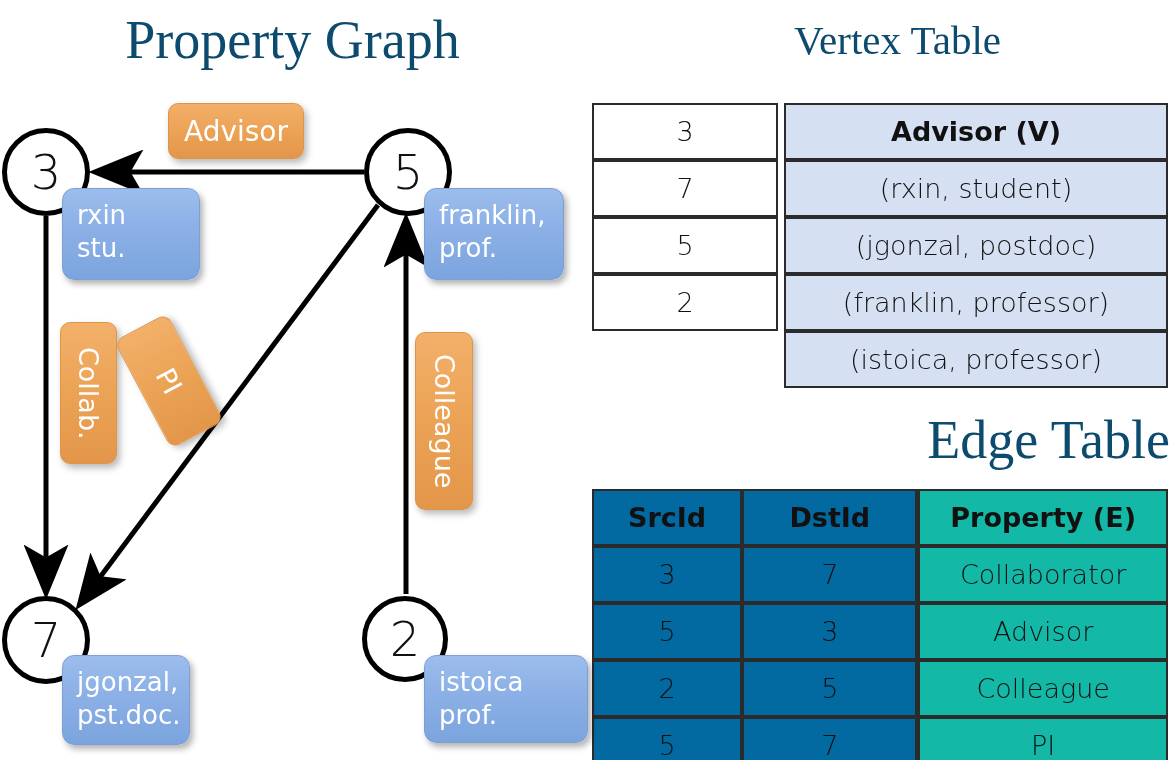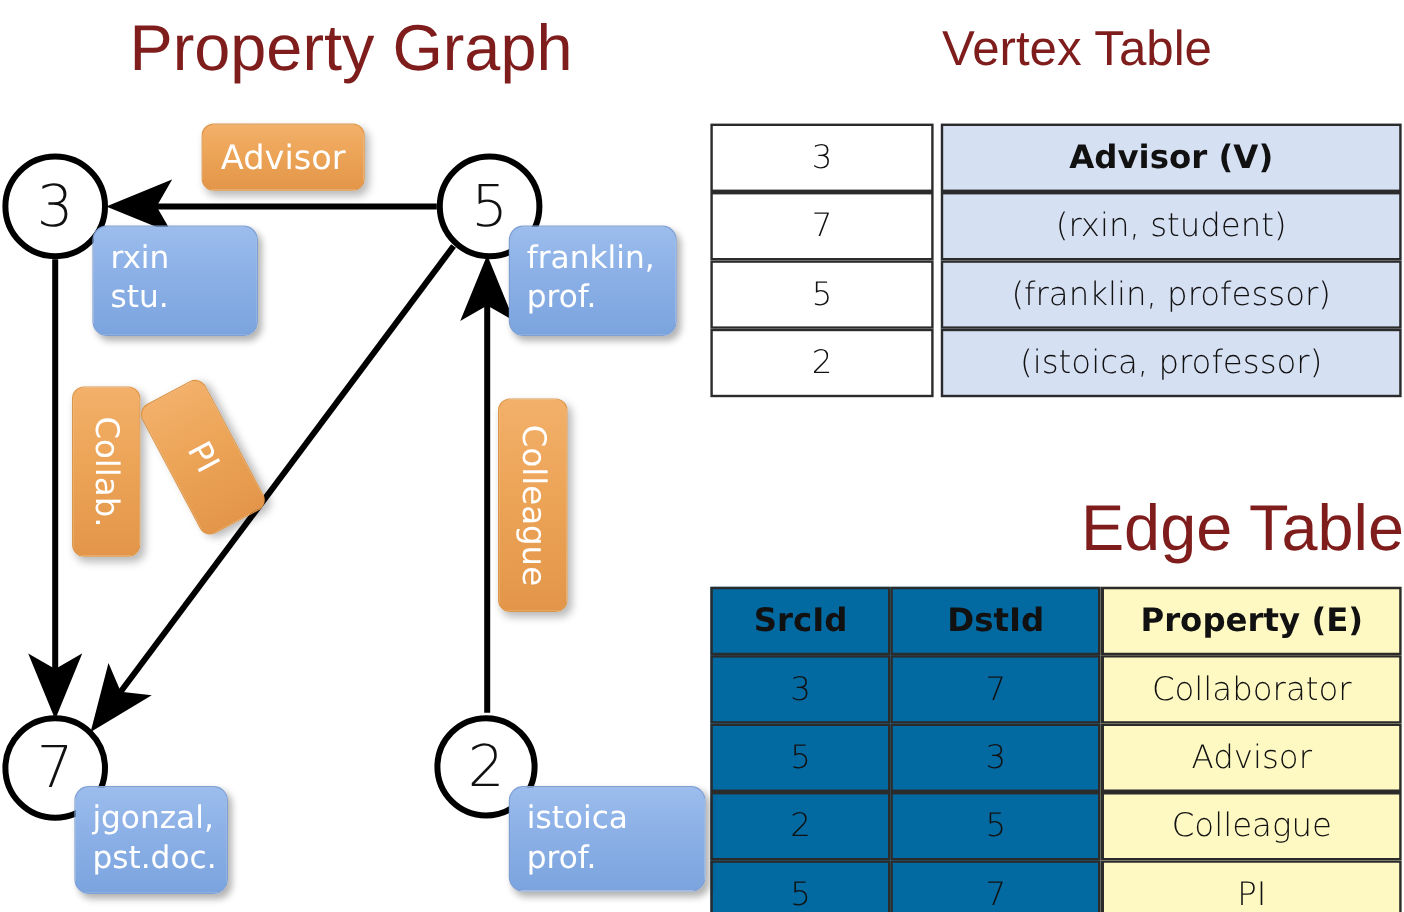--- a/index.html
+++ b/index.html
@@ -12,23 +12,23 @@
     height: 760px;
     position: relative;
     overflow: hidden;
     font-family: "Liberation Sans", sans-serif;
     color: #000;
   }
 
   
   .title {
     position: absolute;
-    font-family: Liberation Sans, sans-serif;
+    font-family: Liberation Serif, serif;
     font-weight: 300;
-    color: #7f1d1d;
+    color: #0c4a6e;
     white-space: nowrap;
     letter-spacing: 0px;
   }
   #title-property-graph {
     left: 0px; top: 8px; width: 585px;
     text-align: center;
     font-size: 54px;
     line-height: 64px;
   }
   #title-vertex-table {
@@ -84,21 +84,21 @@
     box-shadow: 3px 4px 6px rgba(0,0,0,0.30);
     color: #ffffff;
     font-family: "DejaVu Sans", sans-serif;
     font-weight: 400;
     font-size: 26px;
     line-height: 33px;
     padding: 10px 0 10px 14px;
     box-sizing: border-box;
     z-index: 8;
   }
-  #vprop-rxin     { left: 62px;  top: 188px; width: 138px; height: 92px; margin-left: 15px; }
+  #vprop-rxin     { left: 62px;  top: 188px; width: 138px; height: 92px; }
   #vprop-franklin { left: 424px; top: 188px; width: 140px; height: 92px; }
   #vprop-jgonzal  { left: 62px;  top: 655px; width: 128px; height: 90px; }
   #vprop-istoica  { left: 424px; top: 655px; width: 164px; height: 88px; }
 
   
   .edge-label {
     position: absolute;
     border-radius: 10px;
     background: linear-gradient(180deg, #f3b06a 0%, #eca457 45%, #e3964a 100%);
     border: 1px solid #dd9547;
@@ -181,21 +181,21 @@
   
   #edge-table {
     left: 592px; top: 489px;
     width: 576px;
   }
   #edge-table th, #edge-table td {
     height: 53px;
     font-size: 27px;
   }
   #edge-table .col-src, #edge-table .col-dst { background: #0369a1; }
-  #edge-table .col-prop { background: #fef9c3; margin-top: 15px; }
+  #edge-table .col-prop { background: #14b8a6; margin-top: 15px; }
   #edge-table .col-src  { width: 150px; }
   #edge-table .col-dst  { width: 176px; }
   #edge-table .col-prop { width: 250px; border-left-width: 3px; }
 </style>
 </head>
 <body>
 
 <div class="title" id="title-property-graph">Property Graph</div>
 <div class="title" id="title-vertex-table">Vertex Table</div>
 <div class="title" id="title-edge-table">Edge Table</div>
@@ -289,20 +289,23 @@
 
 <table class="tbl" id="vertex-prop-table">
   <tbody>
       <tr>
     <th>Advisor (V)</th>
   </tr>
   <tr>
     <td>(rxin, student)</td>
   </tr>
   <tr>
+    <td>(jgonzal, postdoc)</td>
+  </tr>
+  <tr>
     <td>(franklin, professor)</td>
   </tr>
   <tr>
     <td>(istoica, professor)</td>
   </tr>
 </tbody>
   </table>
 
 <table class="tbl" id="edge-table">
   <tbody>

